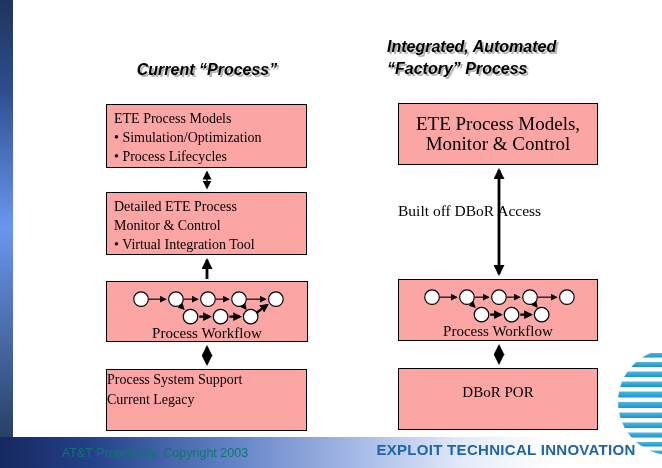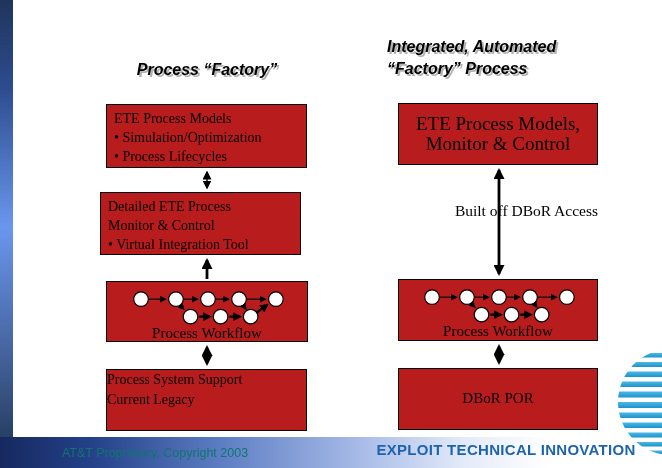--- a/index.html
+++ b/index.html
@@ -19,40 +19,40 @@
   
   .col-title{
     position:absolute;font-weight:bold;font-style:italic;font-size:16px;color:#000;
     text-shadow:2px 2px 0 #b3b3b3;line-height:22px;
   }
   .title-left{left:106px;top:59px;width:202px;text-align:center;}
   .title-right{left:387px;top:36px;width:230px;text-align:left;}
   .col-title .ln{display:block;}
   
   .box{
-    position:absolute;background:#b91c1c;border:1px solid #000;color:#000;
+    position:absolute;background:#fca5a5;border:1px solid #000;color:#000;
     font-family:"Liberation Serif","DejaVu Serif",serif;font-size:14px;
     box-sizing:border-box;
   }
   .box .ln{display:block;}
   .bx-l1{left:106px;top:104px;width:201px;height:64px;padding:4px 2px 0 7px;line-height:19px;}
-  .bx-l2{left:100px;top:192px;width:201px;height:63px;padding:4px 2px 0 7px;line-height:19px;}
+  .bx-l2{left:106px;top:192px;width:201px;height:63px;padding:4px 2px 0 7px;line-height:19px;}
   .bx-l3{left:106px;top:369px;width:201px;height:62px;text-align:left;padding-top:0;line-height:20px;}
   .bx-r1{left:398px;top:103px;width:200px;height:62px;text-align:center;padding-top:10px;line-height:20px;font-size:19px;}
-  .bx-r3{left:398px;top:368px;width:200px;height:62px;text-align:center;padding-top:21px;font-size:15px;}
+  .bx-r3{left:398px;top:368px;width:200px;height:62px;text-align:center;padding-top:15px;font-size:15px;}
   .wf-box{padding:0;}
   .wf-l{left:106px;top:281px;width:202px;height:61px;}
   .wf-r{left:398px;top:279px;width:200px;height:62px;}
   .wf-box svg{display:block;margin:2px auto 0 auto;}
   .wf-label{
     display:block;text-align:center;font-size:15px;line-height:16px;
     font-family:"Liberation Serif","DejaVu Serif",serif;
   }
   .mid-label{
-    position:absolute;left:398px;top:202px;width:200px;text-align:right;
+    position:absolute;left:398px;top:202px;width:200px;text-align:left;
     font-family:"Liberation Serif","DejaVu Serif",serif;font-size:15.5px;color:#000;
   }
   
   .connectors{position:absolute;left:0;top:0;pointer-events:none;}
   
   .proprietary{
     position:absolute;left:40px;top:446px;width:230px;text-align:center;
     font-size:12.5px;color:#0f766e;
   }
   .tagline{
@@ -62,21 +62,21 @@
   .globe{position:absolute;left:616px;top:346px;}
 </style>
 </head>
 <body>
 
 <div class="slide">
 
   <div class="left-bar"></div>
   <div class="footer-band"></div>
 
-  <div class="col-title title-left">Process “Factory”</div>
+  <div class="col-title title-left">Current “Process”</div>
   <div class="col-title title-right">
     <span class="ln">Integrated, Automated</span>
     <span class="ln">“Factory” Process</span>
   </div>
 
   <svg class="connectors" width="662" height="468">
     <defs>
       <marker id="ahS" markerUnits="userSpaceOnUse" markerWidth="9" markerHeight="9" refX="7.5" refY="4.5" orient="auto-start-reverse">
         <path d="M0,0 L9,4.5 L0,9 z" fill="#000"></path>
       </marker>

